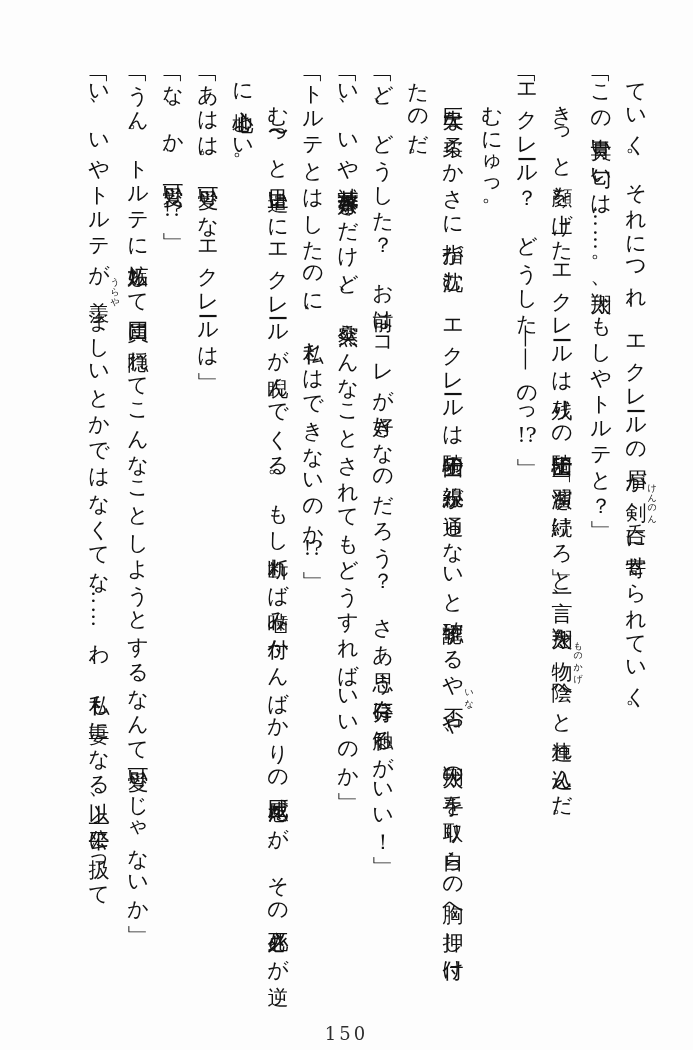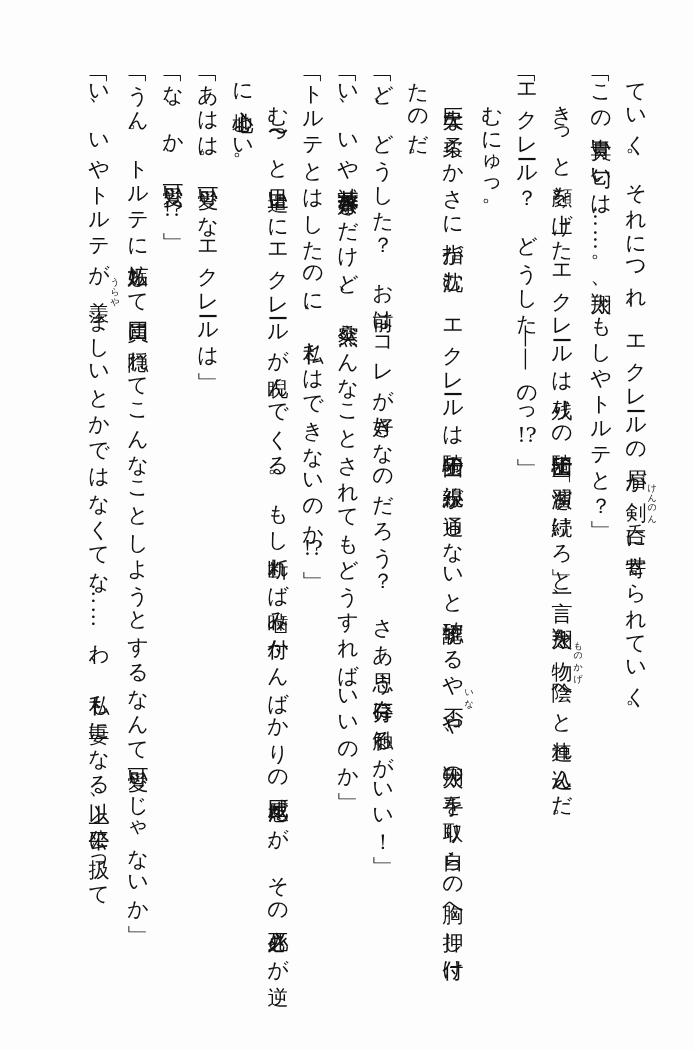--- a/index.html
+++ b/index.html
@@ -69,13 +69,14 @@
       <p class="para indent">巨大な柔らかさに指が沈む。エクレールは騎士団の視線が通らないと確認するや<ruby>否<rt>いな</rt></ruby>や、翔太の手を取り自らの胸へ押し付けたのだ。</p>
       <p class="para">「ど、どうした？　お前はコレが好きなのだろう？　さあ思う存分に触るがいい！」</p>
       <p class="para">「い、いや滅茶苦茶好きだけど、突然こんなことされてもどうすればいいのか」</p>
       <p class="para">「トルテとはしたのに、私とはできないのか<span class="tcy">!?</span>」</p>
       <p class="para indent">む〜っと上目遣いにエクレールが睨んでくる。もし断れば噛み付かんばかりの威圧感だが、その必死さが逆に心地よい。</p>
       <p class="para">「あはは。可愛いなエクレールは」</p>
       <p class="para">「な、か、可愛い<span class="tcy">!?</span>」</p>
       <p class="para">「うん。トルテに嫉妬して団員に隠れてこんなことしようとするなんて可愛いじゃないか」</p>
       <p class="para">「い、いやトルテが<ruby>羨<rt>うらや</rt></ruby>ましいとかではなくてな……わ、私も妻になる以上、公平に扱って</p>
     </main>
+  <div class="page-number">150</div>
 </div>
 
 </body></html>

